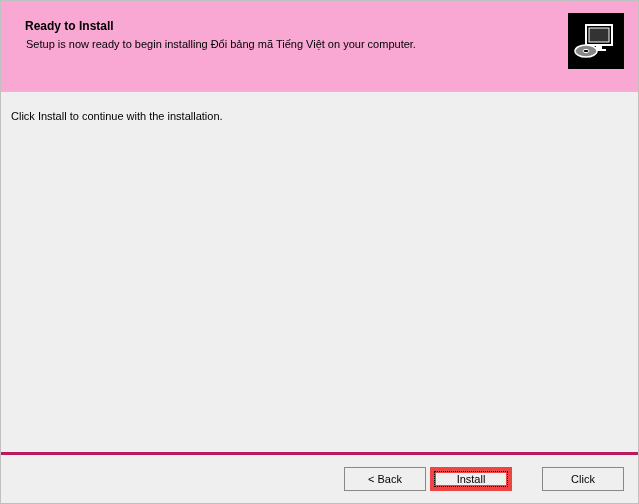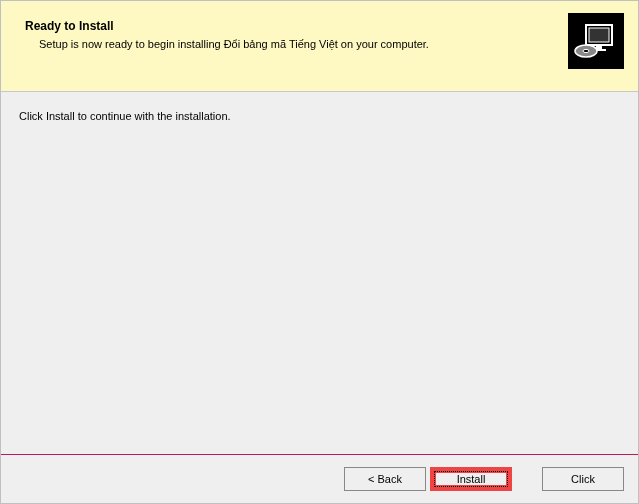--- a/index.html
+++ b/index.html
@@ -18,56 +18,56 @@
     height: 504px;
     display: flex;
     flex-direction: column;
     border: 1px solid #c0c0c0;
     background: #ffffff;
   }
   .header {
     display: flex;
     align-items: flex-start;
     padding: 10px 14px 22px 14px;
-    background: #fef9c3;
+    background: #f9a8d4;
     border-bottom: 1px solid #c8c8c8;
     min-height: 80px;
   }
   .header-text {
     flex: 1;
     padding-top: 8px;
   }
   .header-title {
     font-weight: bold;
     font-size: 12px;
     color: #000;
     margin-left: 10px;
     margin-bottom: 4px;
   }
   .header-subtitle {
     font-size: 11px;
     color: #000;
-    margin-left: 24px;
+    margin-left: 11px;
     line-height: 1.4;
     max-width: 400px;
   }
   .header-icon {
     width: 56px;
     height: 56px;
     background: #000;
     display: flex;
     align-items: center;
     justify-content: center;
     margin-top: 2px;
   }
   .content {
     flex: 1;
     background: #efefef;
-    padding: 18px 18px;
-    border-bottom: 1px solid #be185d;
+    padding: 18px 10px;
+    border-bottom: 3px solid #be185d;
   }
   .content-text {
     font-size: 11px;
     color: #000;
   }
   .footer {
     display: flex;
     justify-content: flex-end;
     align-items: center;
     padding: 12px 14px;

